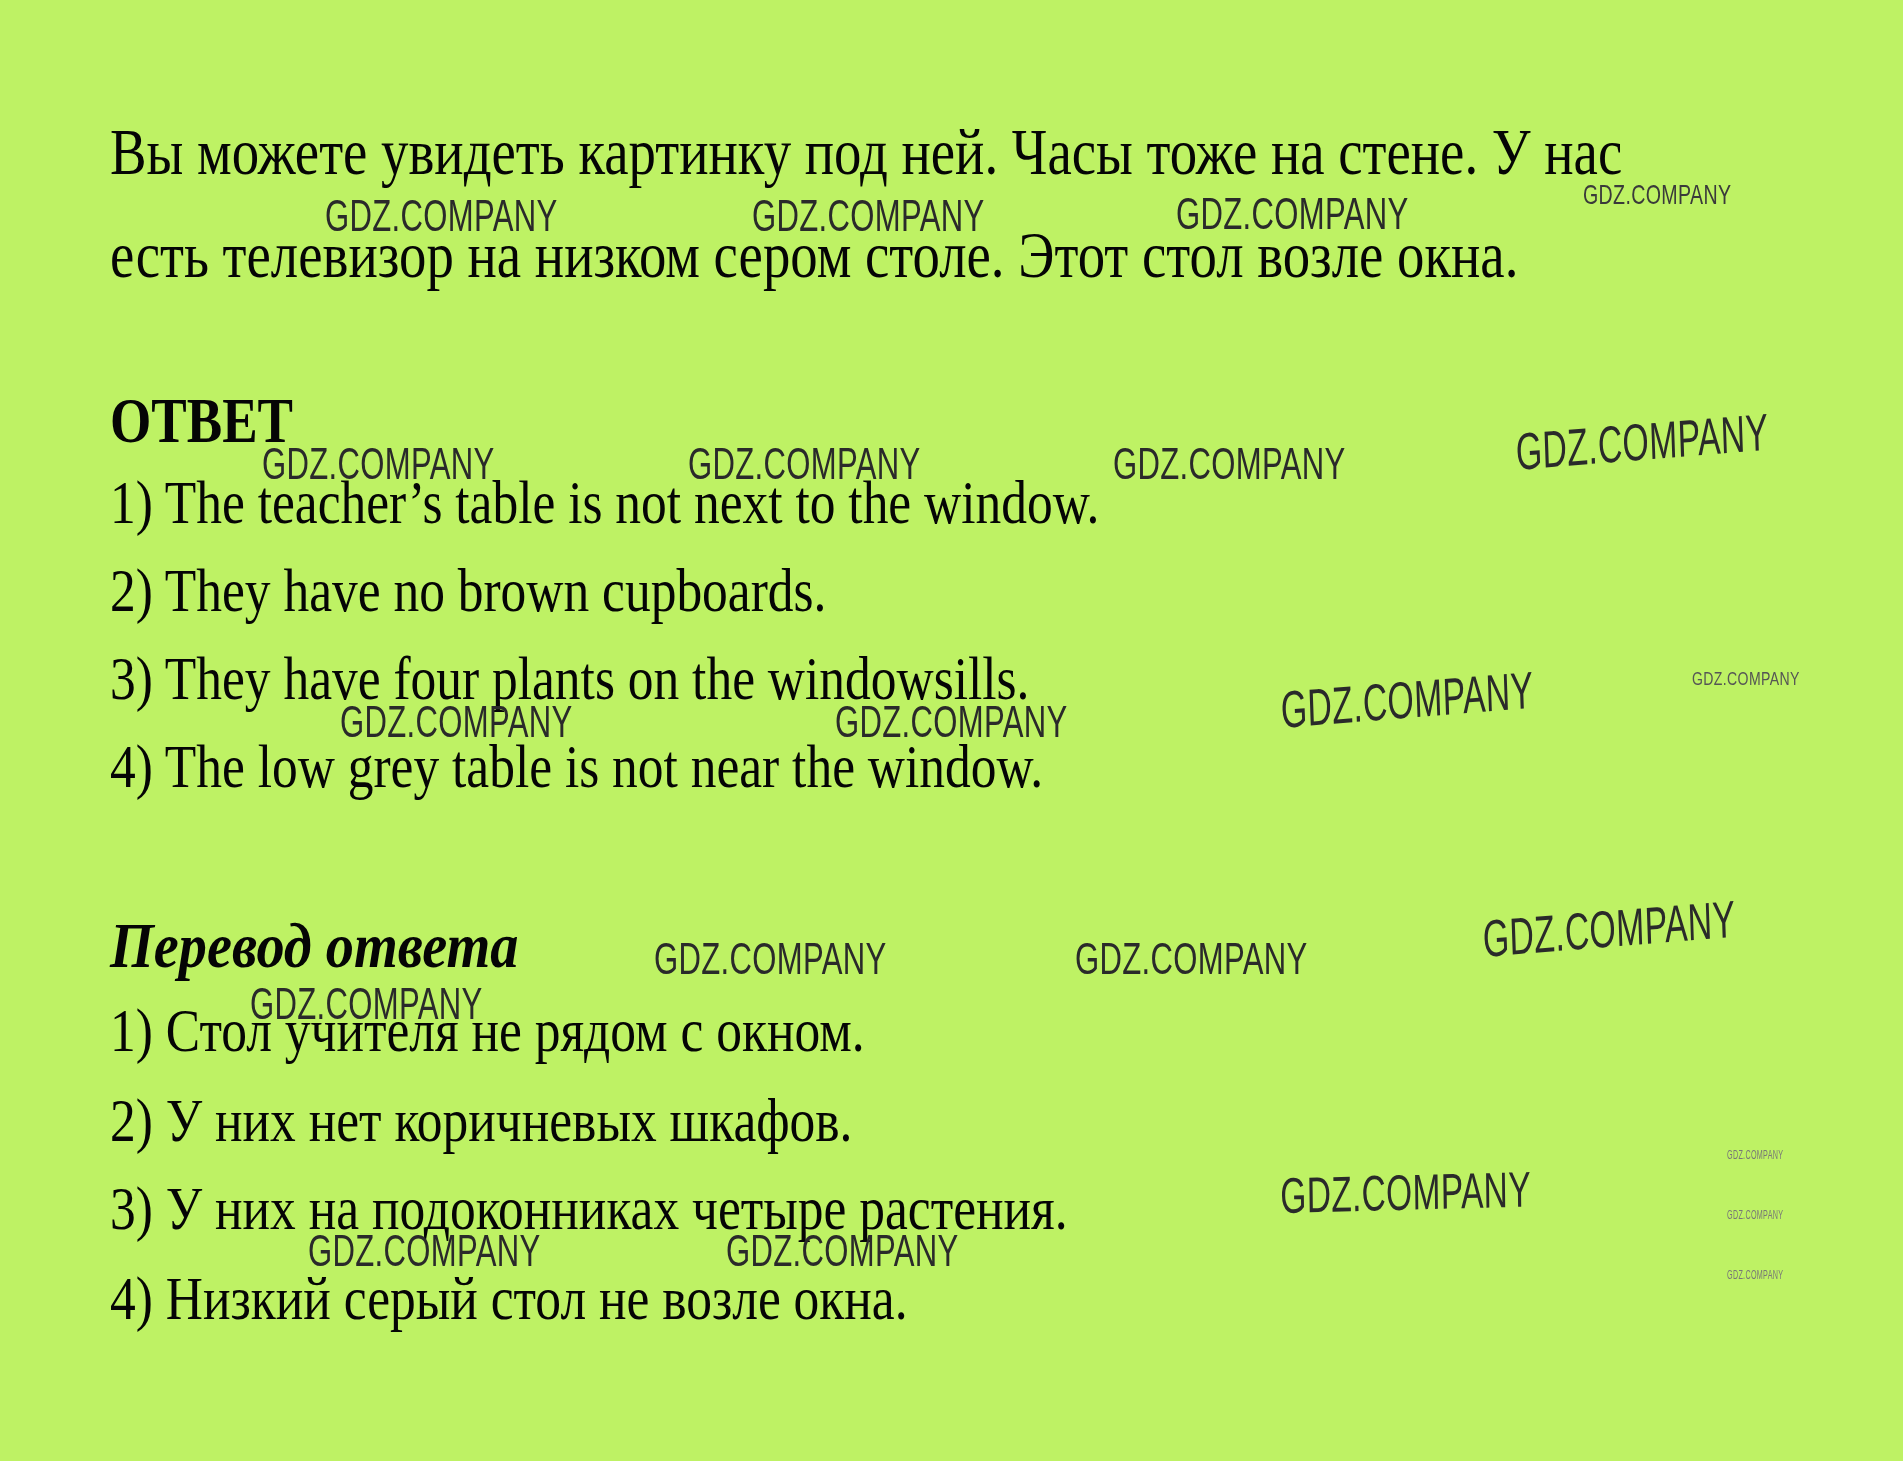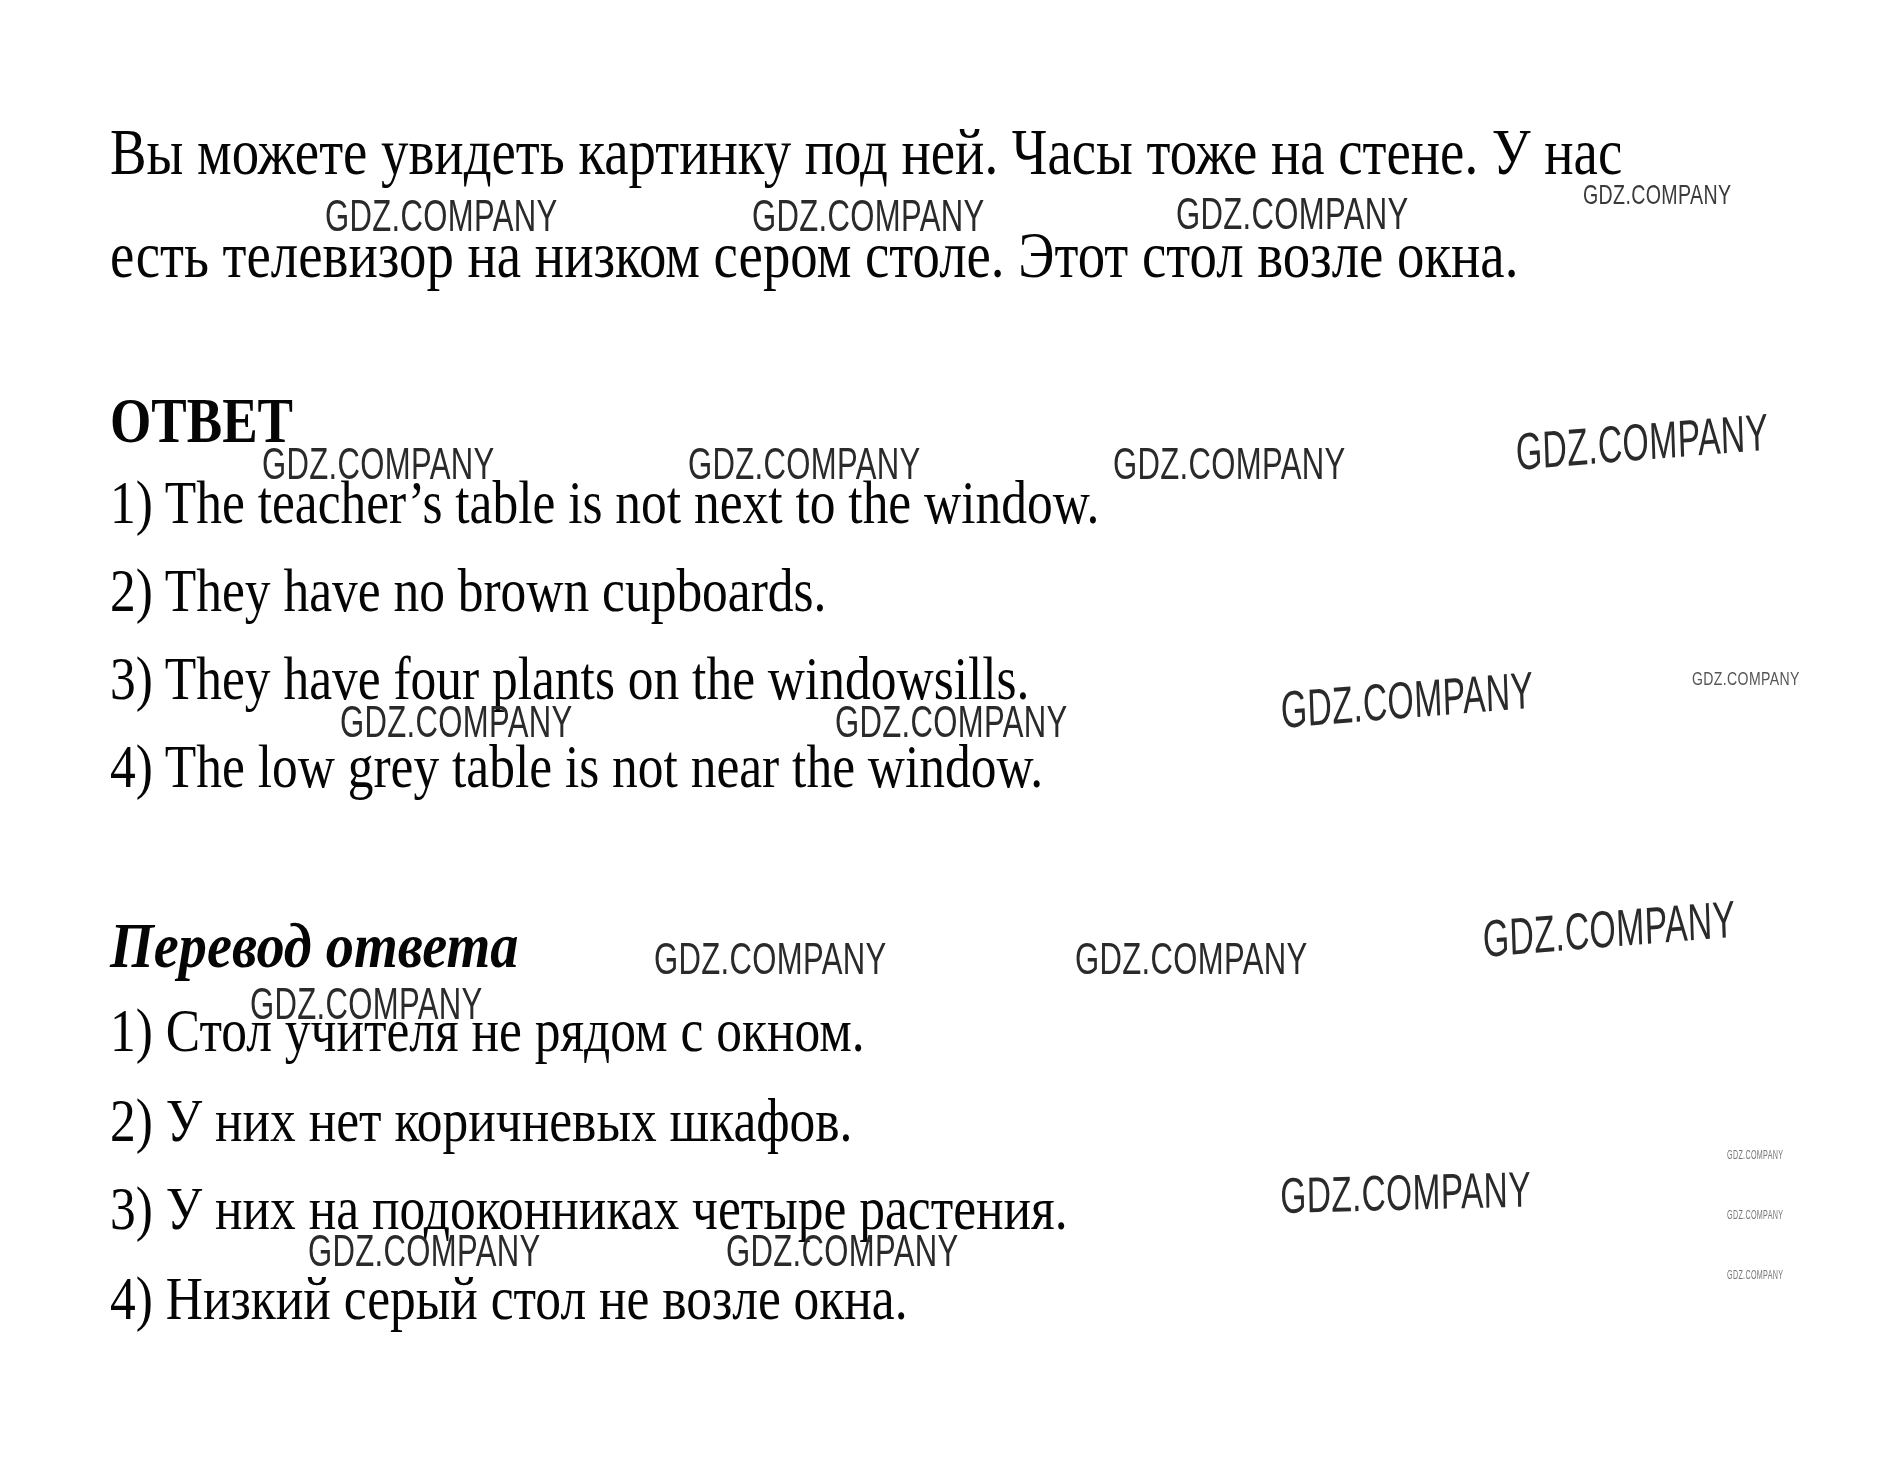--- a/index.html
+++ b/index.html
@@ -1,19 +1,19 @@
 <!DOCTYPE html>
 <html><head>
 <meta charset="utf-8">
 <style>
   html,body { margin:0; padding:0; background:#e8e8e8; }
   .page {
     position:relative;
     width:1903px; height:1461px;
-    background:#ffffff;
+    background:#bef264;
     overflow:hidden;
     font-family:"Liberation Serif", serif;
     color:#000;
   }
   
   .txt {
     position:absolute;
     white-space:nowrap;
     line-height:1;
     display:inline-block;

